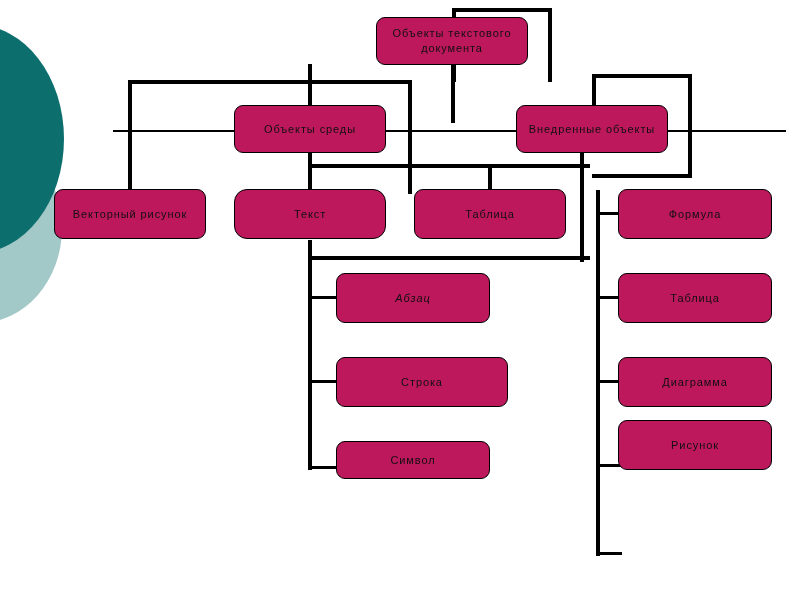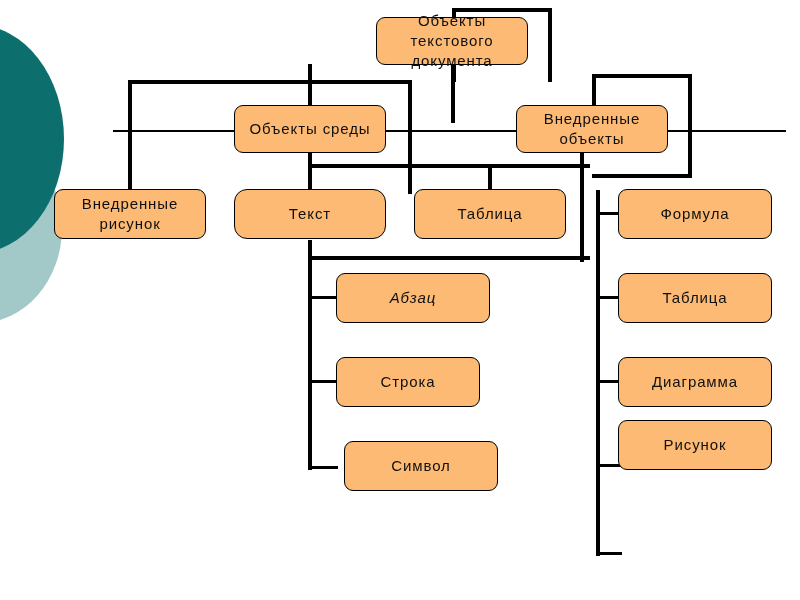--- a/index.html
+++ b/index.html
@@ -40,29 +40,29 @@
     background: #000000;
   }
   .ln-thin {
     position: absolute;
     background: #000000;
   }
   
   .node {
     position: absolute;
     box-sizing: border-box;
-    background: #fdba74;
+    background: #be185d;
     border: 1px solid #000000;
     border-radius: 9px;
     display: flex;
     align-items: center;
     justify-content: center;
     text-align: center;
     color: #101010;
-    font-size: 15px;
+    font-size: 11px;
     letter-spacing: 0.9px;
     line-height: 1.35;
     padding: 2px 6px;
     z-index: 5;
   }
 </style>
 </head>
 <body>
 
 <div id="stage">
@@ -113,34 +113,34 @@
   <div class="ln" style="left:596px; top:380px; width:26px; height:3px;"></div>
   <div class="ln" style="left:596px; top:464px; width:26px; height:3px;"></div>
   <div class="ln" style="left:596px; top:552px; width:26px; height:3px;"></div>
 
   <div class="node" style="left:376px; top:17px; width:152px; height:48px;">Объекты текстового документа</div>
 
   <div class="node" style="left:516px; top:105px; width:152px; height:48px;">Внедренные объекты</div>
 
   <div class="node" style="left:234px; top:105px; width:152px; height:48px;">Объекты среды</div>
 
-  <div class="node" style="left:54px; top:189px; width:152px; height:50px;">Внедренные рисунок</div>
+  <div class="node" style="left:54px; top:189px; width:152px; height:50px;">Векторный рисунок</div>
 
   <div class="node" style="left:234px; top:189px; width:152px; height:50px;border-radius:13px;">Текст</div>
 
   <div class="node" style="left:414px; top:189px; width:152px; height:50px;">Таблица</div>
 
   <div class="node" style="left:618px; top:189px; width:154px; height:50px;">Формула</div>
 
   <div class="node" style="left:336px; top:273px; width:154px; height:50px;font-style:italic;">Абзац</div>
 
   <div class="node" style="left:618px; top:273px; width:154px; height:50px;">Таблица</div>
 
-  <div class="node" style="left:336px; top:357px; width:144px; height:50px;">Строка</div>
+  <div class="node" style="left:336px; top:357px; width:172px; height:50px;">Строка</div>
 
   <div class="node" style="left:618px; top:357px; width:154px; height:50px;">Диаграмма</div>
 
-  <div class="node" style="left:344px; top:441px; width:154px; height:50px;">Символ</div>
+  <div class="node" style="left:336px; top:441px; width:154px; height:38px;">Символ</div>
 
   <div class="node" style="left:618px; top:420px; width:154px; height:50px;">Рисунок</div>
 
 
 </div>
 
 </body></html>

